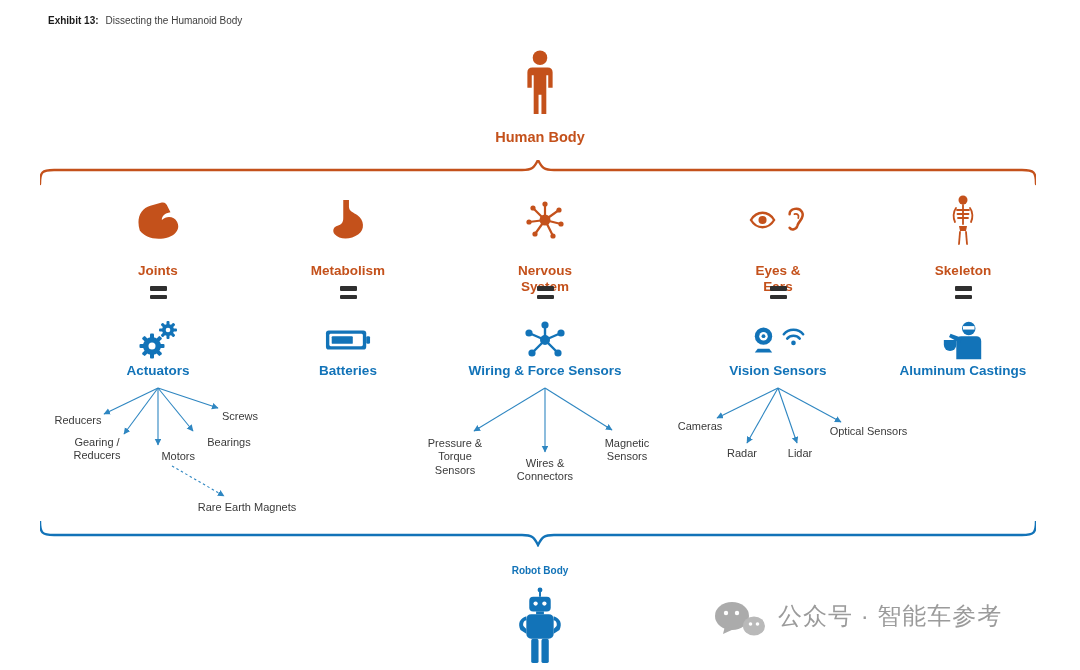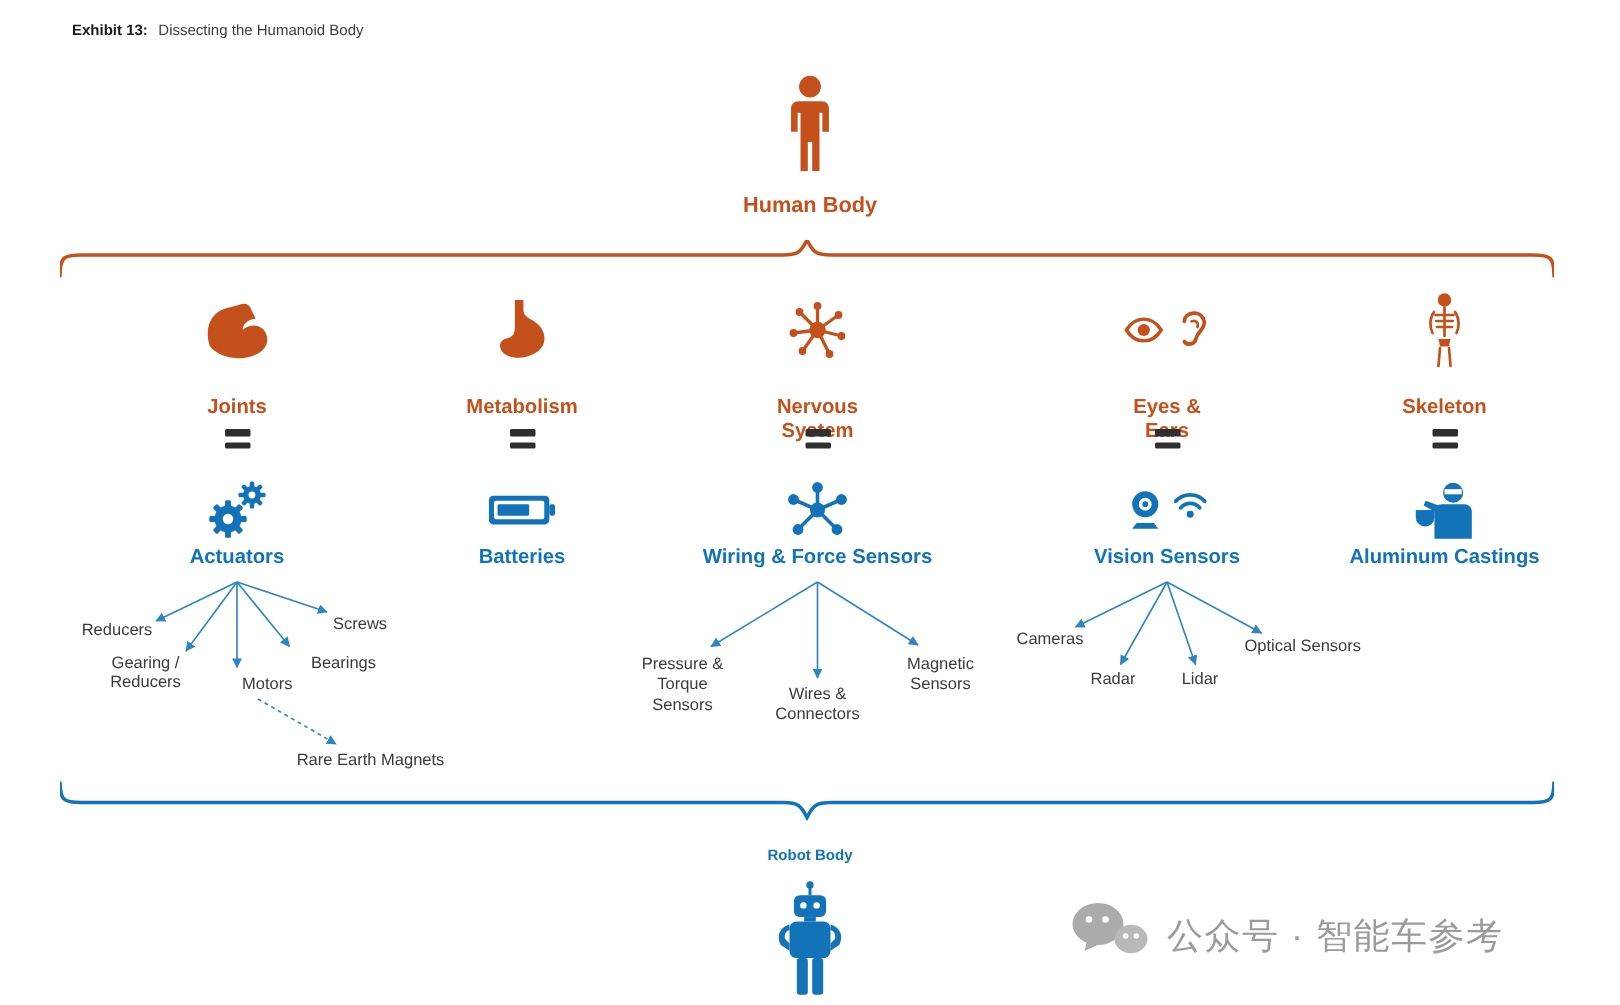--- a/index.html
+++ b/index.html
@@ -39,21 +39,21 @@
   .equals span{width:17px;height:4.5px;background:var(--equals);border-radius:1px;}
 
   .sub{position:absolute;font-size:11px;color:var(--sub);text-align:center;
        white-space:pre-line;line-height:1.22;}
 
   .overlay{position:absolute;left:0;top:0;pointer-events:none;}
   .arrow{stroke:var(--arrow);stroke-width:1.1;fill:none;marker-end:url(#arrowhead);}
   .arrow.dotted{stroke-dasharray:2.5 2.6;}
   #arrowhead path{fill:var(--arrow);}
 
-  .watermark{position:absolute;left:712px;top:600px;display:flex;align-items:flex-end;
+  .watermark{position:absolute;left:712px;top:600px;display:flex;align-items:flex-start;
              gap:12px;color:var(--watermark);}
   .watermark .wm-text{font-size:24px;color:#9b9b9b;letter-spacing:1px;}
 </style>
 </head>
 <body>
 
 <div class="canvas">
 
   <div class="title">
     <span class="bold">Exhibit 13:</span><span>Dissecting the Humanoid Body</span>

